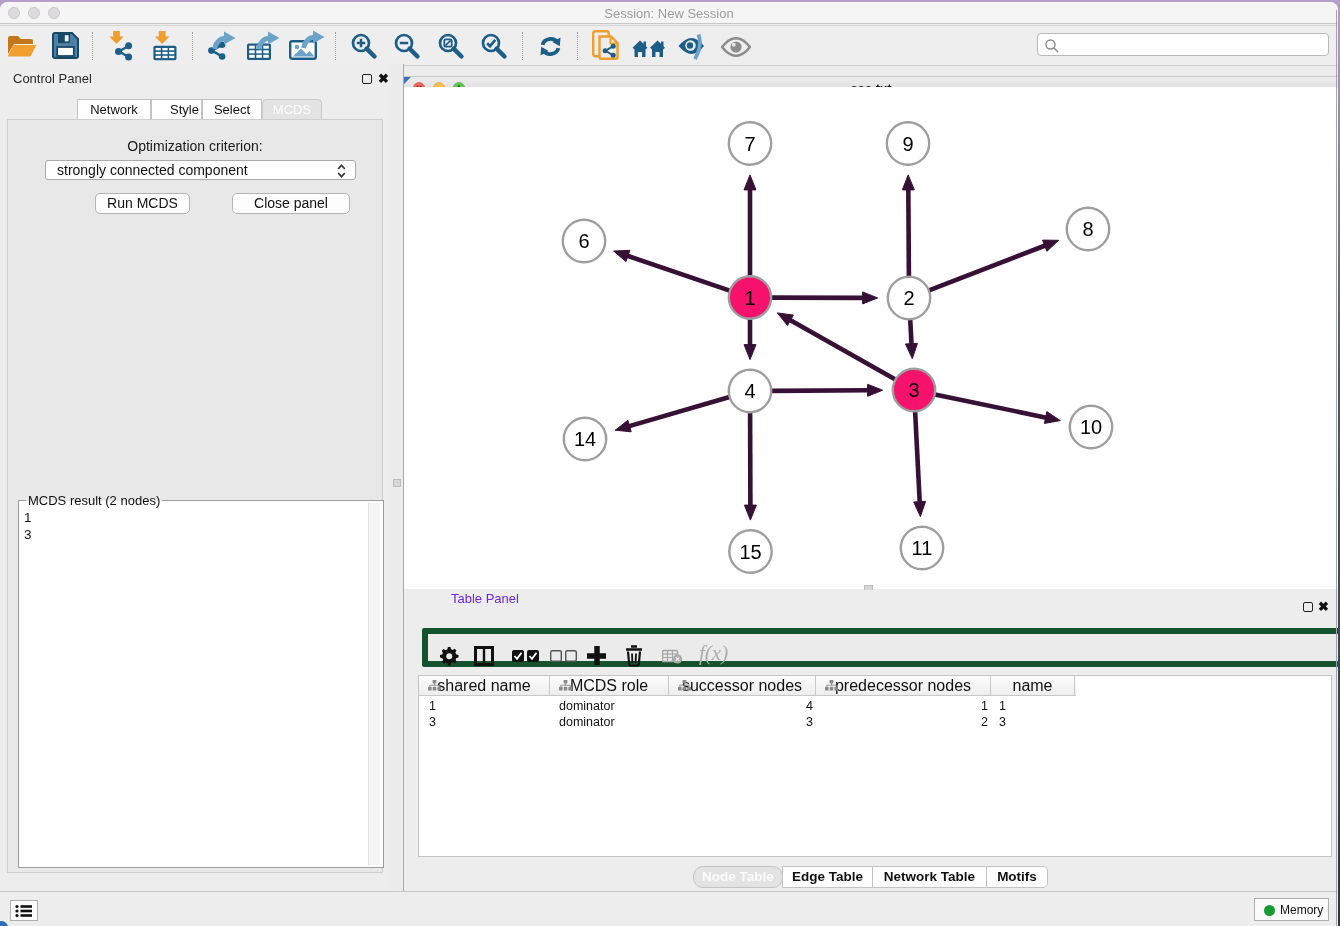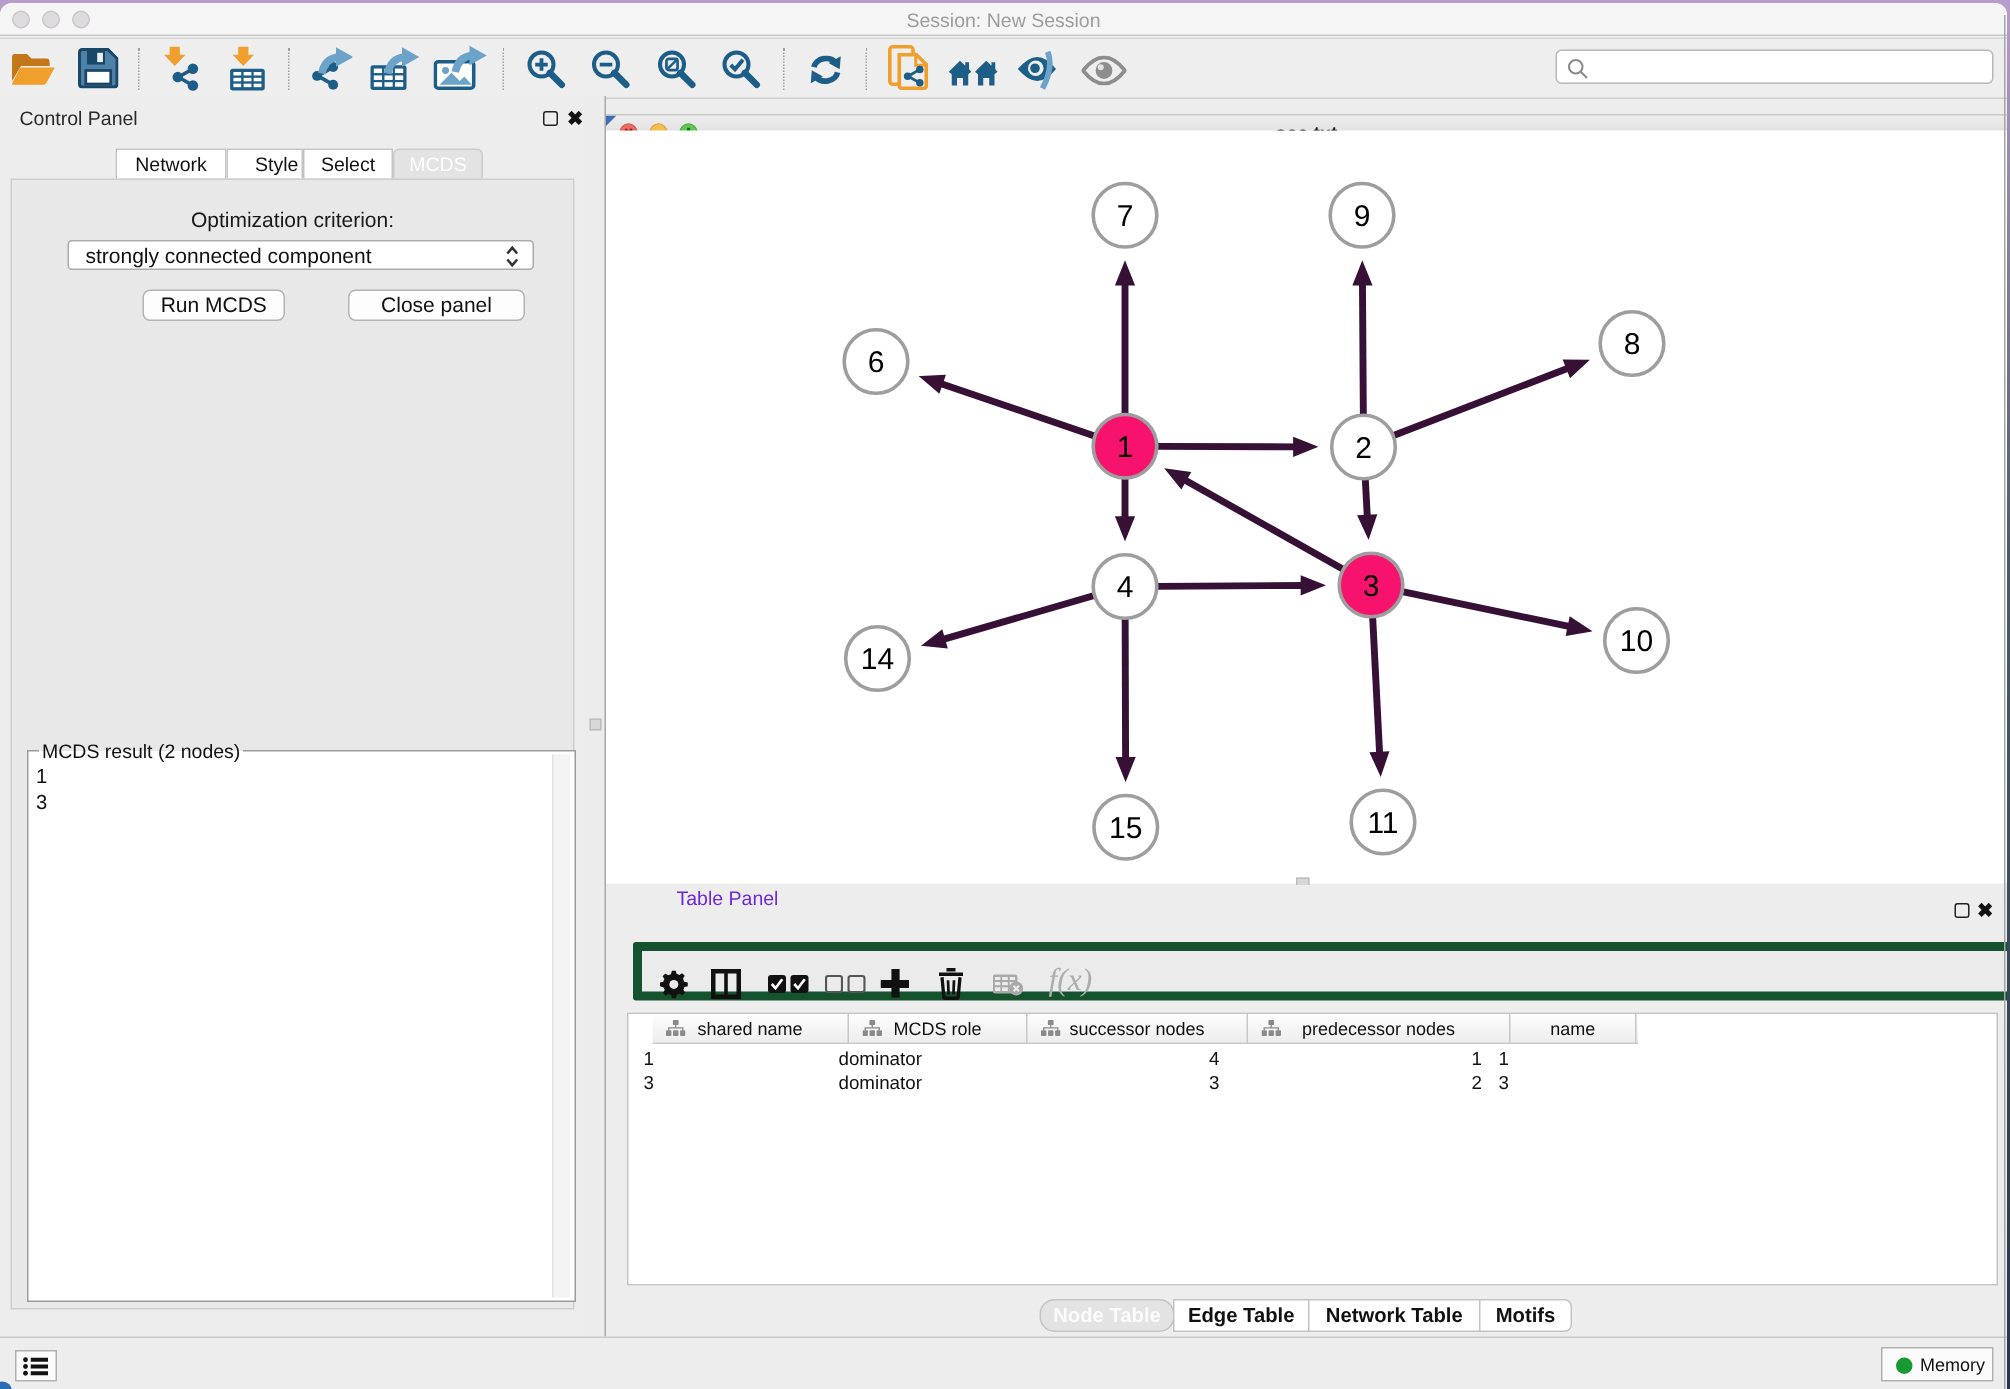--- a/index.html
+++ b/index.html
@@ -57,22 +57,22 @@
 #canvas { position:absolute; left:0; top:23px; width:934px; height:502px; background:#fff; }
 
 #tp { position:absolute; left:404px; top:588px; width:934px; height:303px; background:#ededee; }
 #tp-title { position:absolute; left:11px; top:1px; font-size:13px; color:#6d28d9;margin-left:36px; }
 #tp-float { position:absolute; left:899px; top:12px; width:10px; height:10px; border:1.5px solid #222; border-radius:2px;}
 #tp-close { position:absolute; left:914px; top:9px; font-size:13px; color:#111; font-weight:bold;}
 #tp-toolbar { position:absolute; left:18px; top:38px; width:988px; height:39px; background:#ebebeb;
   border:6px solid #14532d; border-radius:2px; }
 #tp-table { position:absolute; left:14px; top:85px; width:914px; height:182px; background:#fff;
   border:1px solid #c5c4c5; }
-#tp-header { position:absolute; left:16px; top:0; height:20px; width:657px; background:linear-gradient(#fdfdfd,#ededed);
-  border-bottom:1px solid #c9c8c9; font-size:12px; color:#111; }
+#tp-header { position:absolute; left:0; top:0; height:20px; width:657px; background:linear-gradient(#fdfdfd,#ededed);
+  border-bottom:1px solid #c9c8c9; font-size:16px; color:#111; }
 .th { position:absolute; top:0; height:20px; border-right:1px solid #c9c8c9; text-align:center; line-height:20px; }
 .td { position:absolute; font-size:12.5px; color:#111; }
 
 .btab { position:absolute; top:276px; height:22px; background:#fff; border:1px solid #c4c3c4;
   font-size:13.5px; color:#111; text-align:center; line-height:20px; font-weight:bold; }
 #btab-node { background:#e4e3e4; color:#fbfbfb; border-radius:5px 0 0 5px; }
 #btab-motifs { border-radius:0 5px 5px 0; }
 
 #statusbar { position:absolute; left:0; top:889px; width:100%; height:33px; background:#eeedee;
   border-top:1px solid #c9c8c9; }

